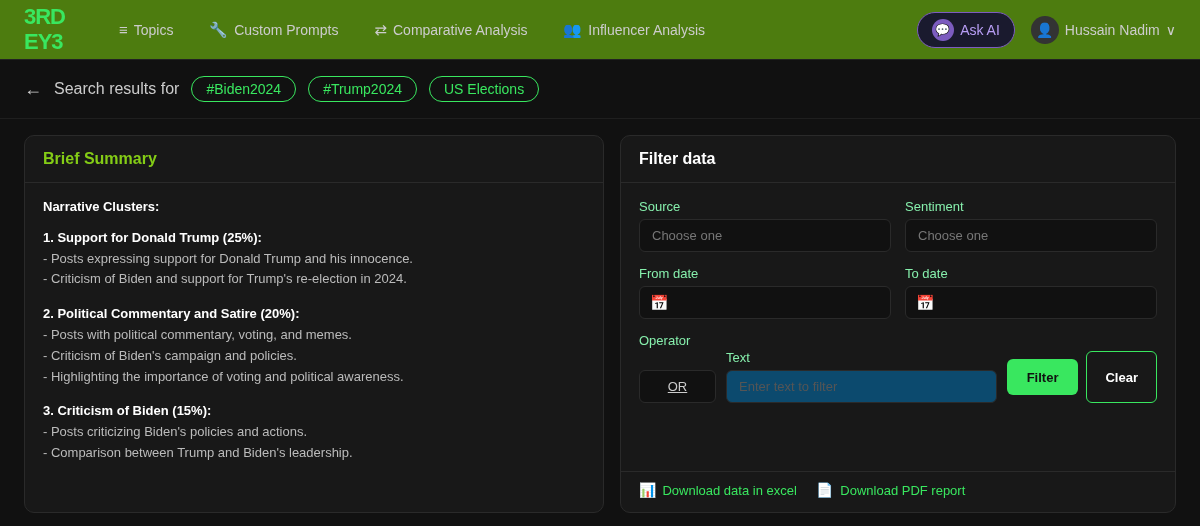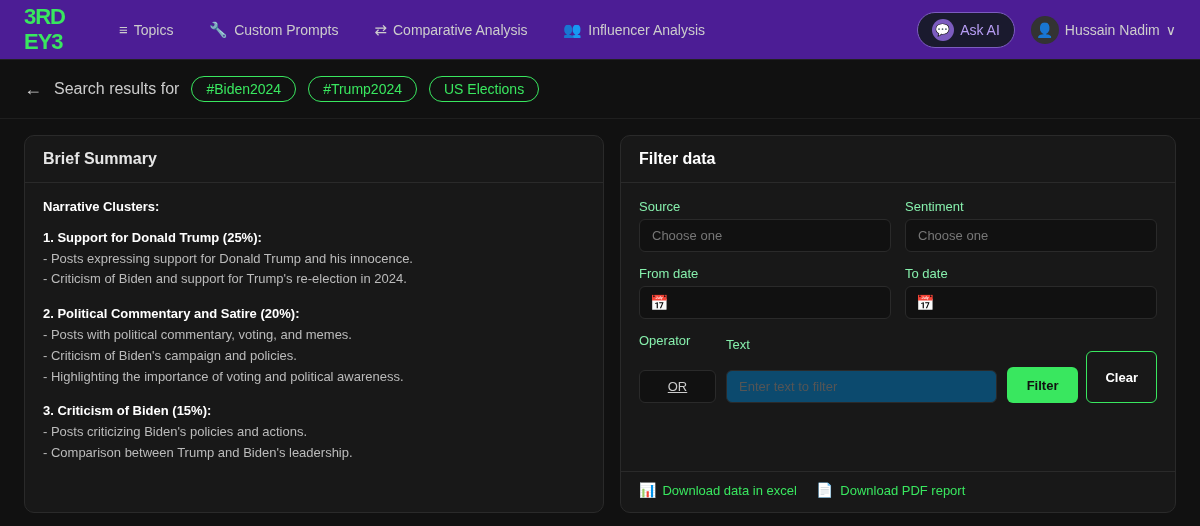--- a/index.html
+++ b/index.html
@@ -6,21 +6,21 @@
     body {
       background: #111;
       color: #fff;
       font-family: -apple-system, BlinkMacSystemFont, 'Segoe UI', sans-serif;
       font-size: 14px;
       min-height: 526px;
       overflow: hidden;
     }
     
     nav {
-      background: #4c1d95;
+      background: #4d7c0f;
       border-bottom: 1px solid #222;
       display: flex;
       align-items: center;
       padding: 0 24px;
       height: 60px;
     }
     .logo {
       font-size: 22px;
       font-weight: 900;
       color: #39e75f;
@@ -137,21 +137,21 @@
       border-radius: 10px;
       border: 1px solid #2a2a2a;
       overflow: hidden;
       display: flex;
       flex-direction: column;
     }
     .panel-header {
       padding: 14px 18px;
       font-size: 16px;
       font-weight: 600;
-      color: #e5e5e5;
+      color: #84cc16;
       border-bottom: 1px solid #2a2a2a;
     }
     .panel-body {
       padding: 14px 18px;
       overflow-y: auto;
       flex: 1;
       font-size: 13px;
       line-height: 1.6;
       color: #ccc;
     }
@@ -261,21 +261,21 @@
       border-radius: 6px;
       font-size: 13px;
       width: 77px;
       text-align: center;
       text-decoration: underline;
     }
     .text-group {
       flex: 1;
       display: flex;
       flex-direction: column;
-      gap: 18px;
+      gap: 5px;
     }
     .text-input {
       background: #0c4a6e;
       border: 1px solid #2a2a2a;
       color: #ccc;
       padding: 8px 12px;
       border-radius: 6px;
       font-size: 13px;
       width: 100%;
       outline: none;
@@ -427,21 +427,21 @@
       </div>
       <div class="operator-row">
         <div class="operator-group">
           <div class="filter-label">Operator</div>
           <input class="operator-input" type="text" readonly="" value="OR" style="">
         </div>
         <div class="text-group">
           <div class="filter-label">Text</div>
           <input class="text-input" type="text" placeholder="Enter text to filter" style="">
         </div>
-        <div style="display:flex;align-items:flex-end;gap:8px;">
+        <div style="display:flex;align-items:center;gap:8px;">
           <button class="btn-filter">Filter</button>
           <button class="btn-clear">Clear</button>
         </div>
       </div>
     </div>
     <div class="download-row">
       <a class="download-link">
         <span class="dl-icon">📊</span>
         <span>Download data in excel</span>
       </a>

